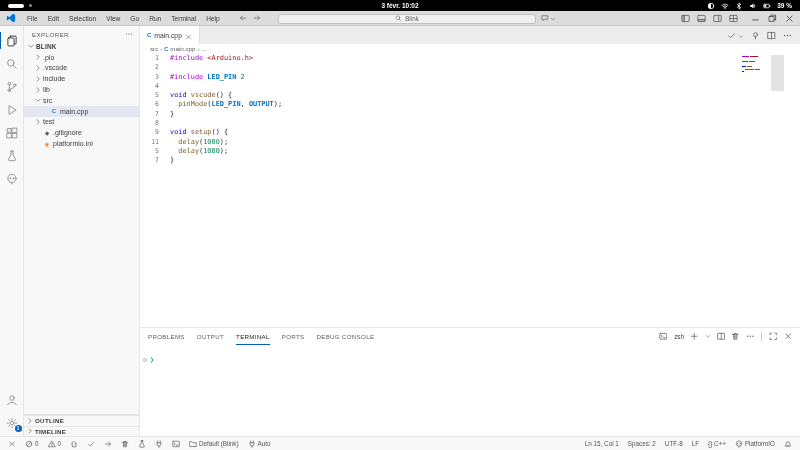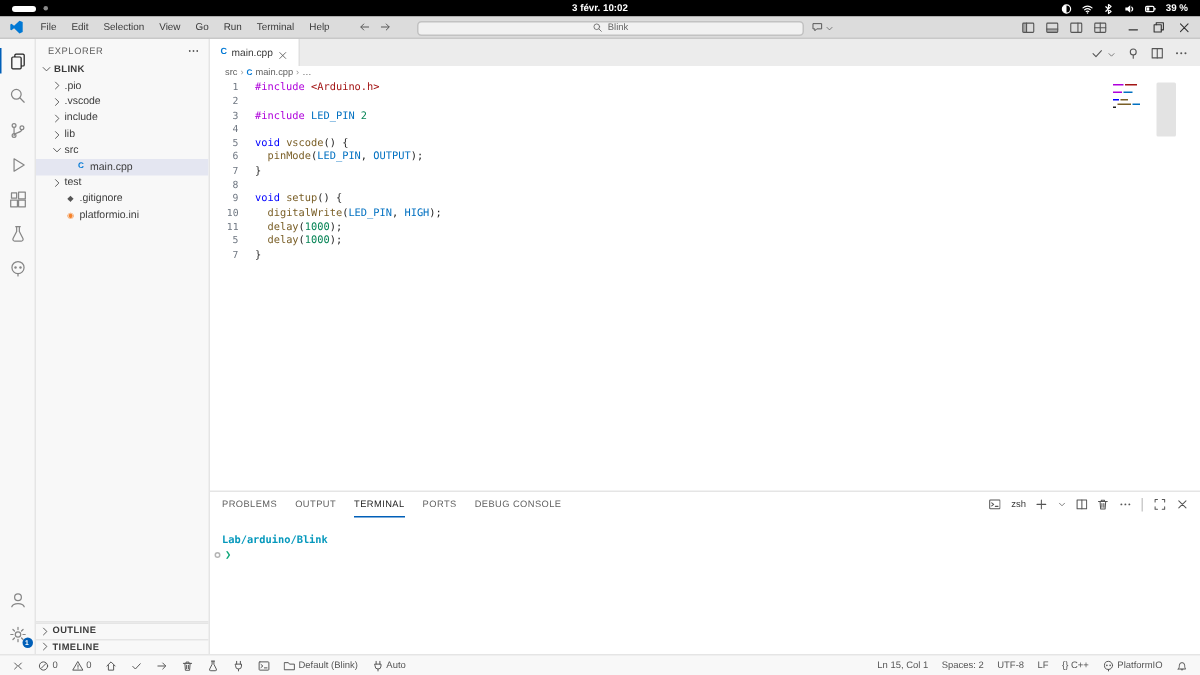--- a/index.html
+++ b/index.html
@@ -71,21 +71,21 @@
   .breadcrumb .sep { color:#9a9a9a; }
 
   .code-area { flex:1; position:relative; overflow:hidden; font-family:"DejaVu Sans Mono","Liberation Mono",monospace; font-size:6.9px; padding-top:1px; }
   .cl { display:flex; height:9.3px; line-height:9.3px; white-space:pre; }
   .cl .ln { width:30px; text-align:right; padding-right:11px; color:#6e7681; flex:none; font-size:6.5px; }
   .cl.current { box-shadow:inset 0 0 0 1px #e8e8e8; }
   .tk-preproc { color:var(--c-preproc,#af00db); }
   .tk-string { color:var(--c-string,#a31515); }
   .tk-keyword { color:var(--c-keyword,#0000ff); }
   .tk-function { color:var(--c-function,#795e26); }
-  .tk-constant { color:var(--c-constant,#0070c1); }
+  .tk-constant { color:var(--c-constant,#0070c1);font-weight:bold; }
   .tk-number { color:var(--c-number,#098658); }
   .tk-plain { color:var(--c-plain,#1f1f1f); }
   .minimap { position:absolute; top:3px; right:38px; width:20px; }
   .minimap .mrow { height:2px; margin-bottom:0.5px; display:flex; gap:1px; }
   .minimap i { display:block; height:1.2px; }
   .scroll-thumb { position:absolute; top:2px; right:16px; width:13px; height:36px; background:#d9d9d9; opacity:.75; border-radius:1px; }
 
   
   .panel { height:109px; border-top:1px solid #e5e5e5; display:flex; flex-direction:column; flex:none; background:#fff; }
   .panel-head { height:17px; display:flex; align-items:center; padding:0 8px; flex:none; }
@@ -459,21 +459,20 @@
         <div id="code-lines">
             <div class="cl"><span class="ln">1</span><span class="lc"><span class="tk-preproc">#include</span><span class="tk-plain"> </span><span class="tk-string">&lt;Arduino.h&gt;</span></span></div>
             <div class="cl"><span class="ln">2</span><span class="lc"></span></div>
             <div class="cl"><span class="ln">3</span><span class="lc"><span class="tk-preproc">#include</span><span class="tk-plain"> </span><span class="tk-constant">LED_PIN</span><span class="tk-plain"> </span><span class="tk-number">2</span></span></div>
             <div class="cl"><span class="ln">4</span><span class="lc"></span></div>
             <div class="cl"><span class="ln">5</span><span class="lc"><span class="tk-keyword">void</span><span class="tk-plain"> </span><span class="tk-function">vscode</span><span class="tk-plain">() {</span></span></div>
             <div class="cl"><span class="ln">6</span><span class="lc"><span class="tk-plain">  </span><span class="tk-function">pinMode</span><span class="tk-plain">(</span><span class="tk-constant">LED_PIN</span><span class="tk-plain">, </span><span class="tk-constant">OUTPUT</span><span class="tk-plain">);</span></span></div>
             <div class="cl"><span class="ln">7</span><span class="lc"><span class="tk-plain">}</span></span></div>
             <div class="cl"><span class="ln">8</span><span class="lc"></span></div>
             <div class="cl"><span class="ln">9</span><span class="lc"><span class="tk-keyword">void</span><span class="tk-plain"> </span><span class="tk-function">setup</span><span class="tk-plain">() {</span></span></div>
-            <div class="cl"><span class="ln">10</span><span class="lc"><span class="tk-plain">  </span><span class="tk-function">digitalWrite</span><span class="tk-plain">(</span><span class="tk-constant">LED_PIN</span><span class="tk-plain">, </span><span class="tk-constant">HIGH</span><span class="tk-plain">);</span></span></div>
             <div class="cl"><span class="ln">11</span><span class="lc"><span class="tk-plain">  </span><span class="tk-function">delay</span><span class="tk-plain">(</span><span class="tk-number">1000</span><span class="tk-plain">);</span></span></div>
             <div class="cl"><span class="ln">5</span><span class="lc"><span class="tk-plain">  </span><span class="tk-function">delay</span><span class="tk-plain">(</span><span class="tk-number">1000</span><span class="tk-plain">);</span></span></div>
             <div class="cl"><span class="ln">7</span><span class="lc"><span class="tk-plain">}</span></span></div>
           </div>
         <div class="minimap">
           <div class="mrow">
               <i style="width:7px;background:#af00db"></i>
               <i style="width:8px;background:#a31515"></i>
             </div>
           <div class="mrow"></div>
@@ -550,21 +549,20 @@
                 </svg>
               </span>
             <span style="display: flex;">
                 <svg class="ic " viewBox="0 0 16 16">
                   <path d="M3.5 3.5l9 9M12.5 3.5l-9 9"></path>
                 </svg>
               </span>
           </div>
         </div>
         <div class="term">
-          <div class="term-path">Lab/arduino/Blink</div>
           <div class="term-prompt-row">
             <span class="cmd-dot"></span>
             <span class="term-prompt">❯</span>
           </div>
         </div>
       </div>
     </div>
   </div>
 
   <div class="statusbar">

